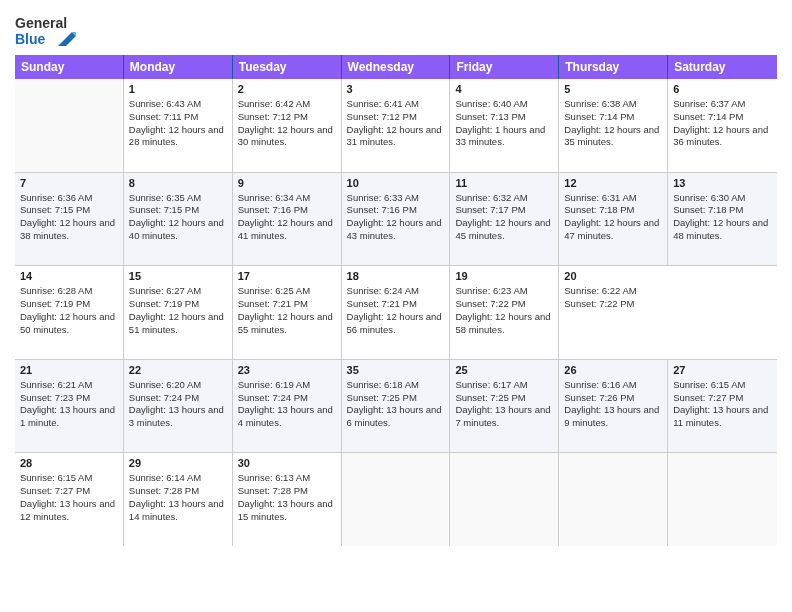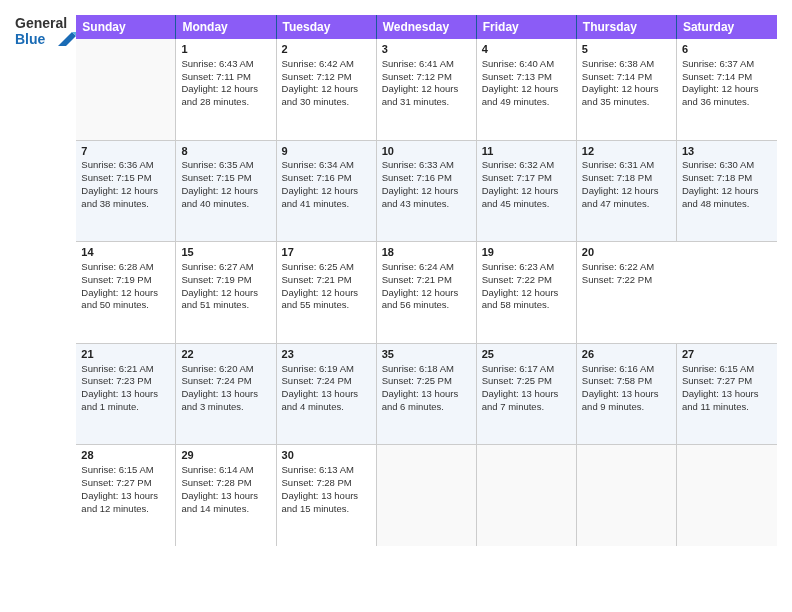--- a/index.html
+++ b/index.html
@@ -8,21 +8,21 @@
       background: #fff;
       width: 792px;
       height: 612px;
       overflow: hidden;
     }
     .page {
       width: 792px;
       height: 556px;
       padding: 15px 15px 10px 15px;
       display: flex;
-      flex-direction: row;
+      flex-direction: column;
     }
     .header {
       display: flex;
       justify-content: space-between;
       align-items: flex-start;
       margin-bottom: 8px;
     }
     .logo {
       display: flex;
       align-items: center;
@@ -144,21 +144,21 @@
           <div class="cal-cell">
             <span class="day-num">3</span>
             <div>Sunrise: 6:41 AM</div>
             <div>Sunset: 7:12 PM</div>
             <div>Daylight: 12 hours and 31 minutes.</div>
           </div>
           <div class="cal-cell">
             <span class="day-num">4</span>
             <div>Sunrise: 6:40 AM</div>
             <div>Sunset: 7:13 PM</div>
-            <div>Daylight: 12 hours and 49 minutes.</div>
+            <div>Daylight: 1 hours and 33 minutes.</div>
           </div>
           <div class="cal-cell">
             <span class="day-num">5</span>
             <div>Sunrise: 6:38 AM</div>
             <div>Sunset: 7:14 PM</div>
             <div>Daylight: 12 hours and 35 minutes.</div>
           </div>
           <div class="cal-cell">
             <span class="day-num">6</span>
             <div>Sunrise: 6:37 AM</div>
@@ -274,21 +274,21 @@
           </div>
           <div class="cal-cell">
             <span class="day-num">25</span>
             <div>Sunrise: 6:17 AM</div>
             <div>Sunset: 7:25 PM</div>
             <div>Daylight: 13 hours and 7 minutes.</div>
           </div>
           <div class="cal-cell">
             <span class="day-num">26</span>
             <div>Sunrise: 6:16 AM</div>
-            <div>Sunset: 7:58 PM</div>
+            <div>Sunset: 7:26 PM</div>
             <div>Daylight: 13 hours and 9 minutes.</div>
           </div>
           <div class="cal-cell">
             <span class="day-num">27</span>
             <div>Sunrise: 6:15 AM</div>
             <div>Sunset: 7:27 PM</div>
             <div>Daylight: 13 hours and 11 minutes.</div>
           </div>
         </div>
         <div class="cal-week">

